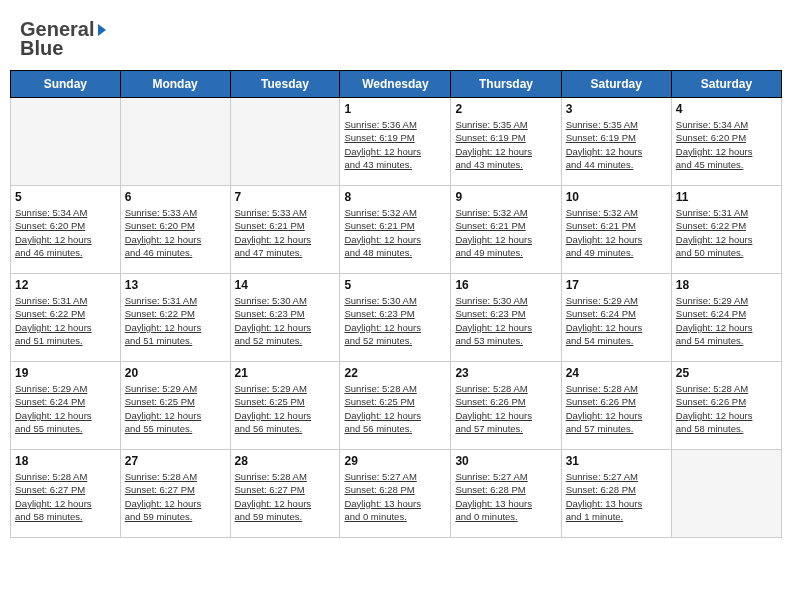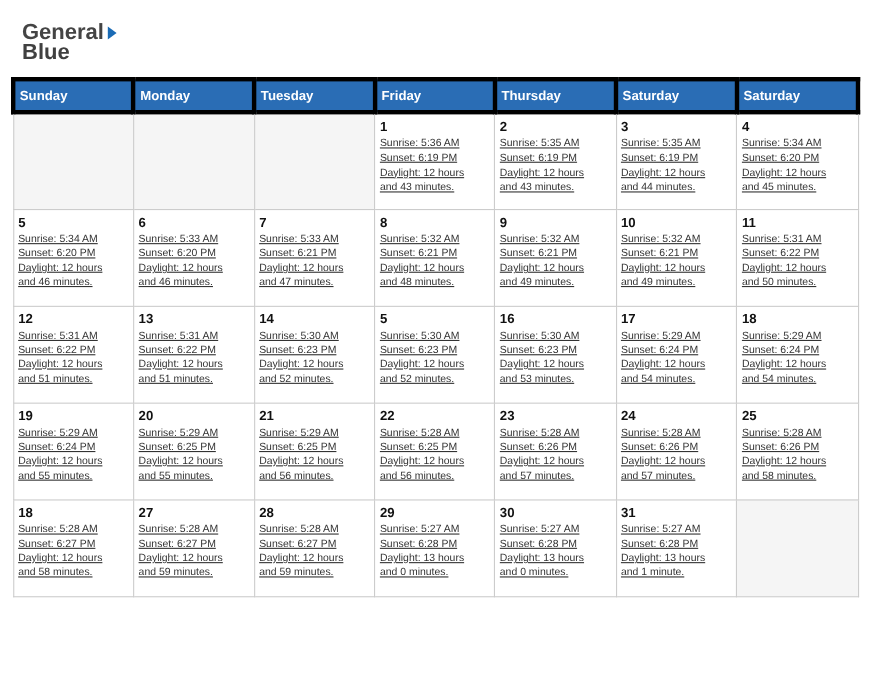--- a/index.html
+++ b/index.html
@@ -37,22 +37,22 @@
       width: 100%;
       border-collapse: collapse;
       margin-top: 6px;
     }
     thead tr th {
       background-color: #2a6db5;
       color: #fff;
       font-size: 12px;
       font-weight: bold;
       padding: 6px 4px;
-      text-align: left;
-      border: 4px solid #000000;
+      text-align: center;
+      border: 1px solid #000000;
     }
     td {
       border: 1px solid #ccc;
       vertical-align: top;
       padding: 4px 4px;
       width: 113px;
       min-height: 80px;
       font-size: 10px;
       color: #333;
       background: #fff;
@@ -114,21 +114,21 @@
       <div class="location"></div>
     </div>
   </div>
 
   <table>
     <thead>
       <tr>
       <th>Sunday</th>
           <th>Monday</th>
           <th>Tuesday</th>
-          <th>Friday</th>
+          <th>Wednesday</th>
           <th>Thursday</th>
           <th>Saturday</th>
           <th>Saturday</th>
         </tr>
     </thead>
     <tbody id="calendar-body">
     <tr>
           <td class="empty"></td>
           <td class="empty"></td>
           <td class="empty"></td>

